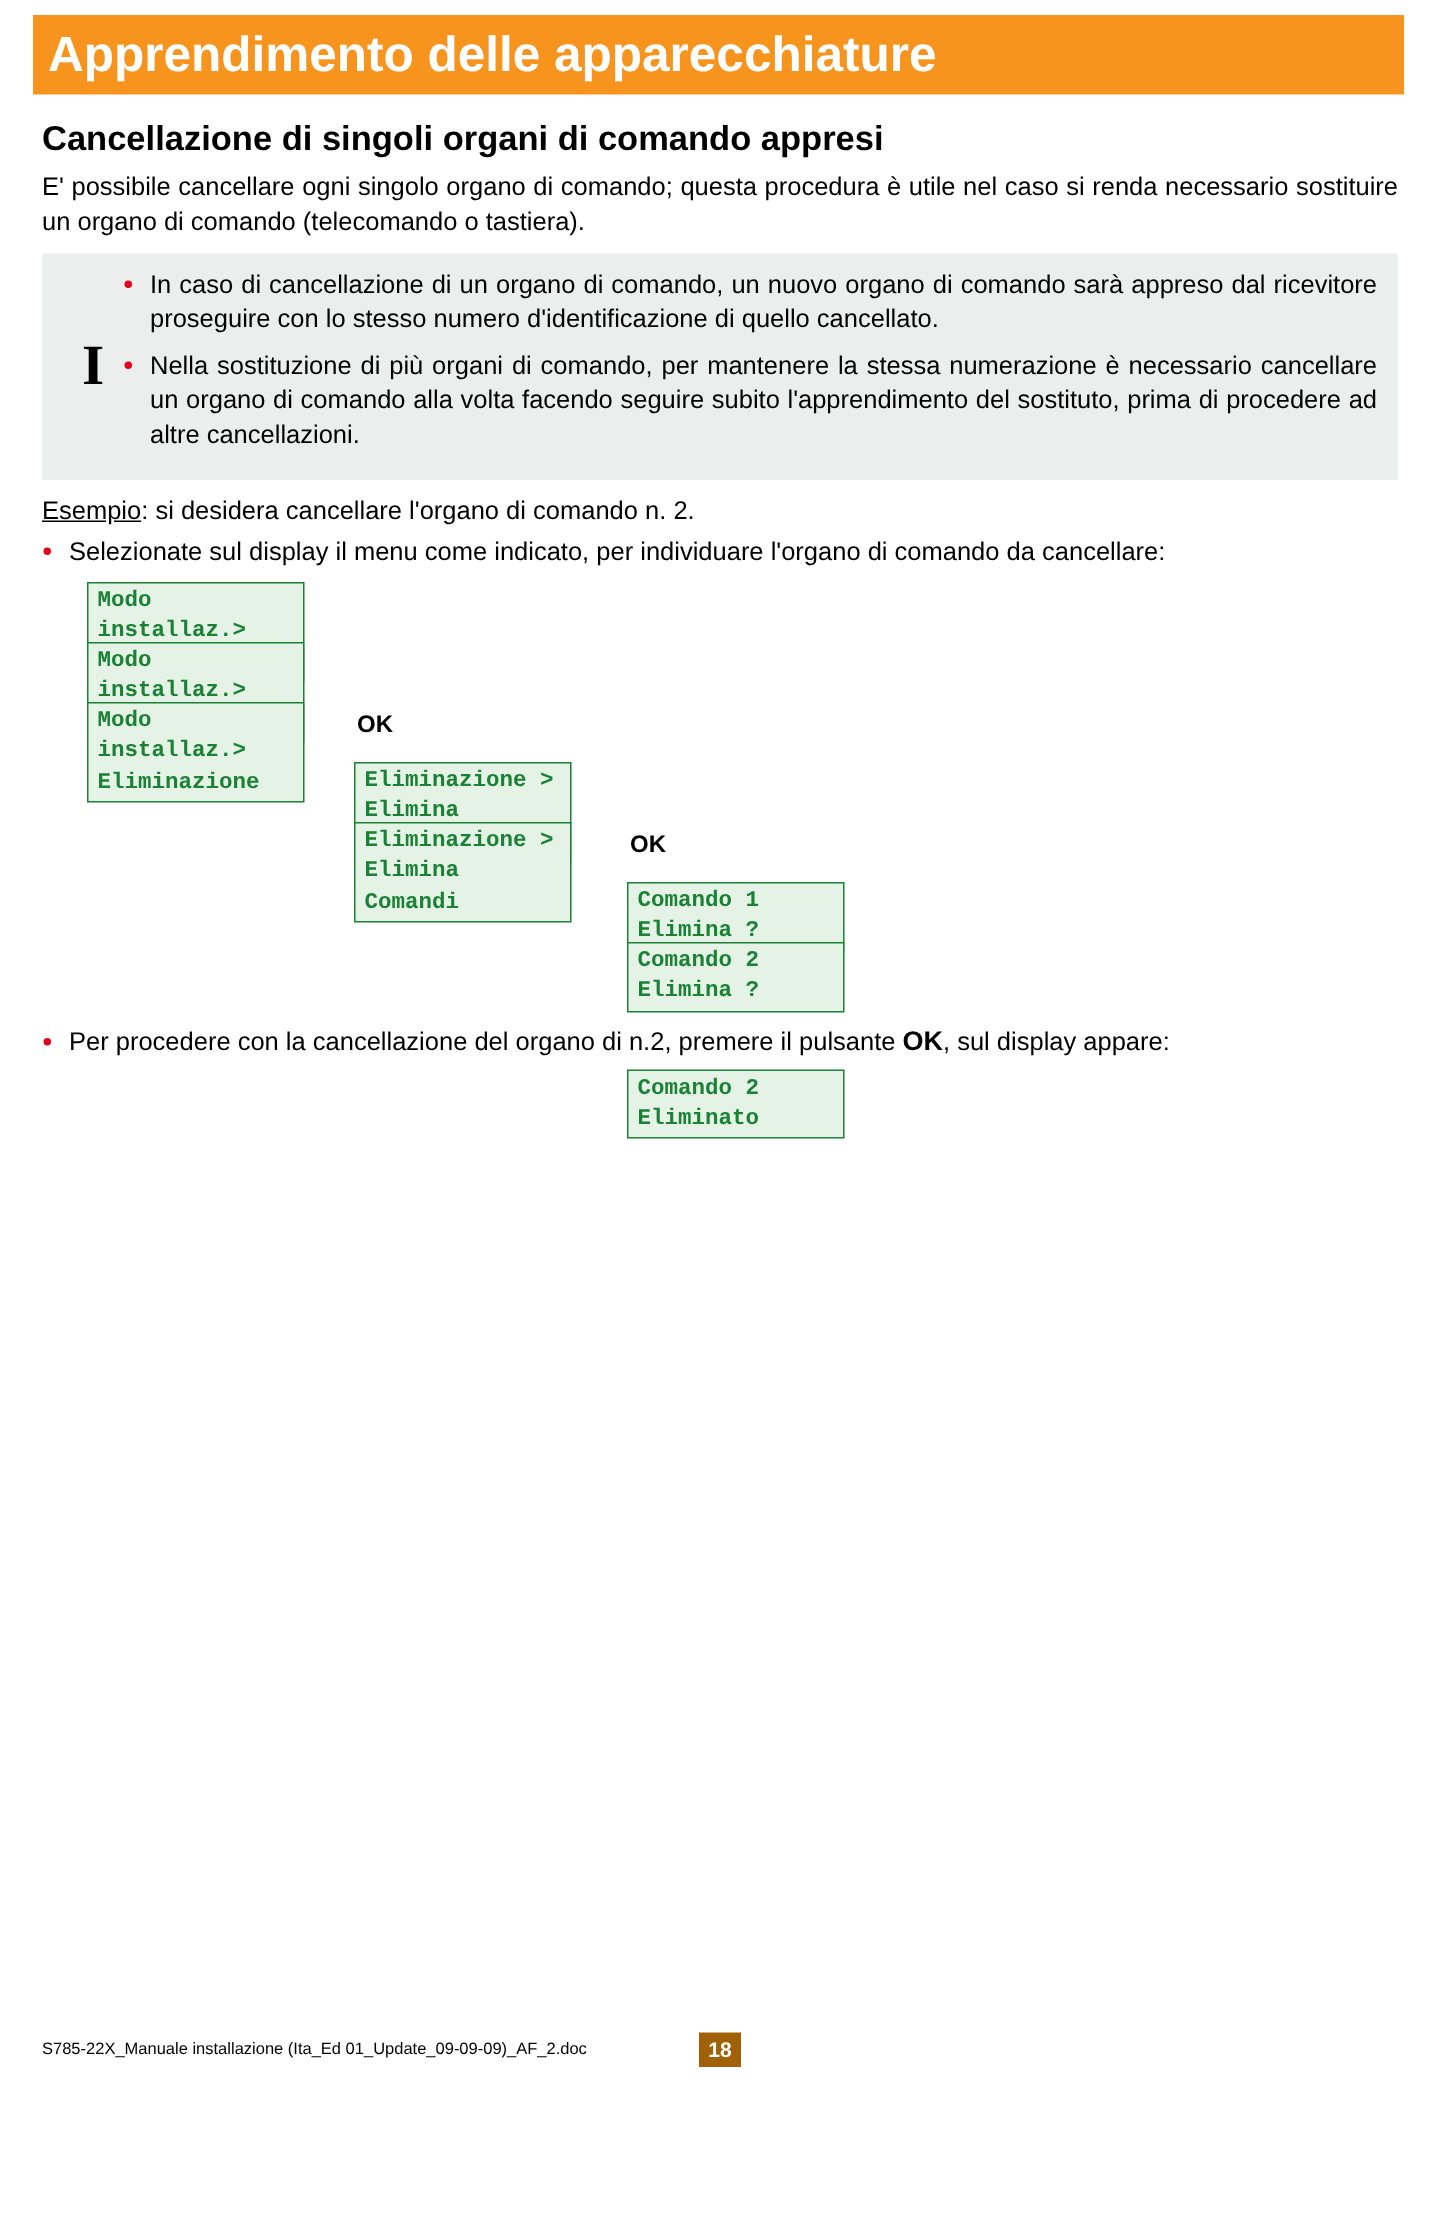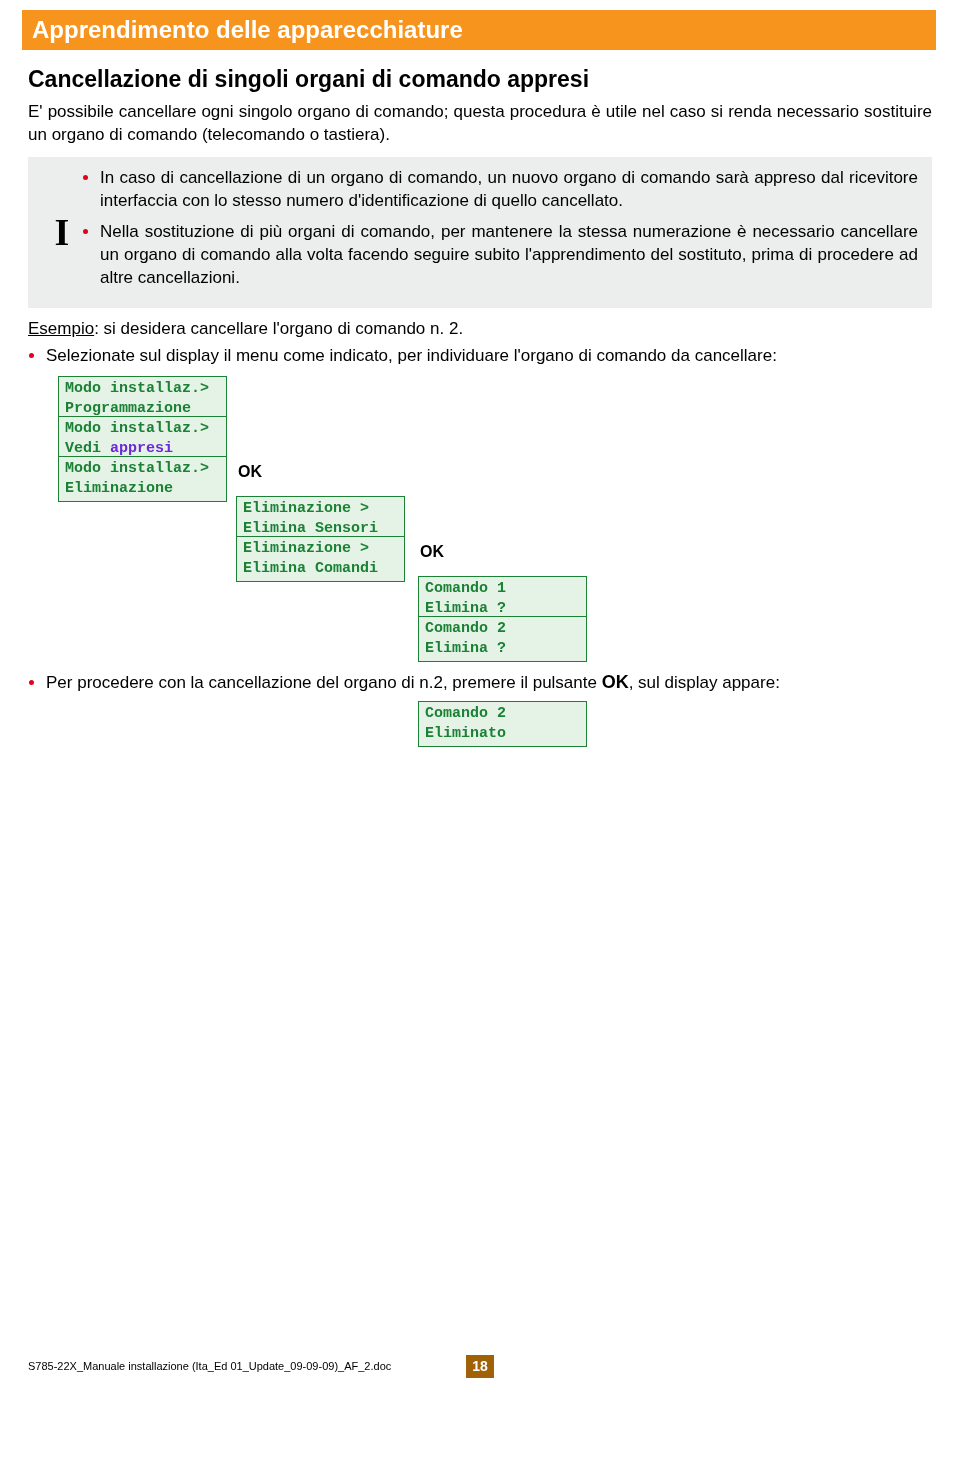--- a/index.html
+++ b/index.html
@@ -14,21 +14,21 @@
   }
   .page {
     padding: 0 28px 0 28px;
     box-sizing: border-box;
     min-height: 1400px;
     position: relative;
   }
   .section-bar {
     background: #f7941e;
     color: #fff;
-    font-size: 24px;
+    font-size: 33px;
     font-weight: bold;
     padding: 4px 10px;
     margin: 10px 0 14px -6px;
     display: block;
     width: calc(100% - 10px);
   }
   .subsection-title {
     font-weight: bold;
     font-size: 23px;
     margin: 6px 0 6px 0;
@@ -64,21 +64,21 @@
     height: 290px;
   }
   .menu-item {
     border: 1px solid #1a8135;
     background: #e5f3e6;
     font-family: "Courier New", monospace;
     font-size: 15px;
     font-weight: bold;
     color: #1a8135;
     padding: 2px 6px;
-    width: 169px;
+    width: 145px;
     box-sizing: border-box;
   }
   .col1 { position: absolute; left: 0; }
   .col2 { position: absolute; left: 178px; }
   .col3 { position: absolute; left: 360px; }
   .ok-label {
     position: absolute;
     font-family: Arial, sans-serif;
     font-weight: bold;
     font-size: 16px;
@@ -118,21 +118,21 @@
   <div class="section-bar">Apprendimento delle apparecchiature</div>
 
   <div class="subsection-title">Cancellazione di singoli organi di comando appresi</div>
 
   <p class="justify">E' possibile cancellare ogni singolo organo di comando; questa procedura è utile nel caso si renda necessario sostituire un organo di comando (telecomando o tastiera).</p>
 
   <div class="note-box">
     <div class="note-left">I</div>
     <div class="note-right">
       <ul>
-        <li class="bullet-red">In caso di cancellazione di un organo di comando, un nuovo organo di comando sarà appreso dal ricevitore interfaccia con lo stesso numero d'identificazione di quello cancellato.</li>
+        <li class="bullet-red">In caso di cancellazione di un organo di comando, un nuovo organo di comando sarà appreso dal ricevitore proseguire con lo stesso numero d'identificazione di quello cancellato.</li>
         <li class="bullet-red">Nella sostituzione di più organi di comando, per mantenere la stessa numerazione è necessario cancellare un organo di comando alla volta facendo seguire subito l'apprendimento del sostituto, prima di procedere ad altre cancellazioni.</li>
       </ul>
     </div>
   </div>
 
   <p>
     <span class="underline">Esempio</span><span>: si desidera cancellare l'organo di comando n. 2.</span>
   </p>
 
   <ul class="main">

